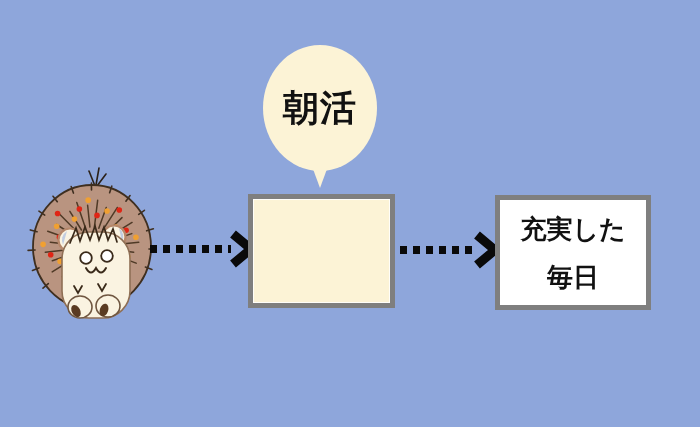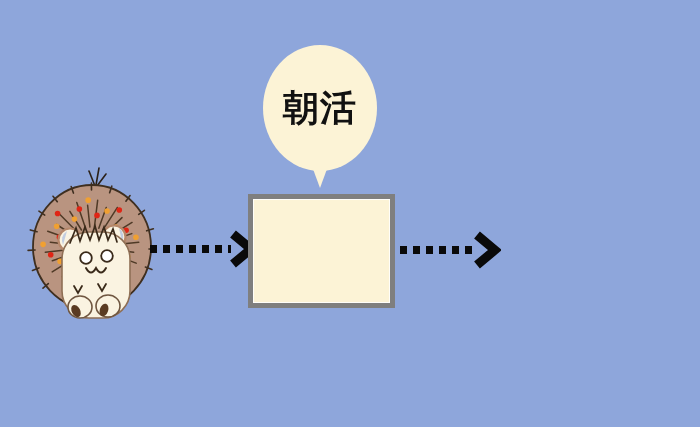--- a/index.html
+++ b/index.html
@@ -142,14 +142,18 @@
   </svg>
 
   <div class="abs node node-cream">
   </div>
 
   <svg class="abs" style="left:396px;top:231px" width="105" height="40" viewBox="0 0 105 40">
     <line x1="4" y1="19" x2="80" y2="19" stroke="var(--arrow)" stroke-width="8" stroke-dasharray="7 6"></line>
     <polyline points="81,4 99,19 81,34" fill="none" stroke="var(--arrow)" stroke-width="9"></polyline>
   </svg>
 
+  <div class="abs node node-white">
+    <div class="node-line">充実した</div>
+    <div class="node-line">毎日</div>
+  </div>
 
 </div>
 
 </body></html>

